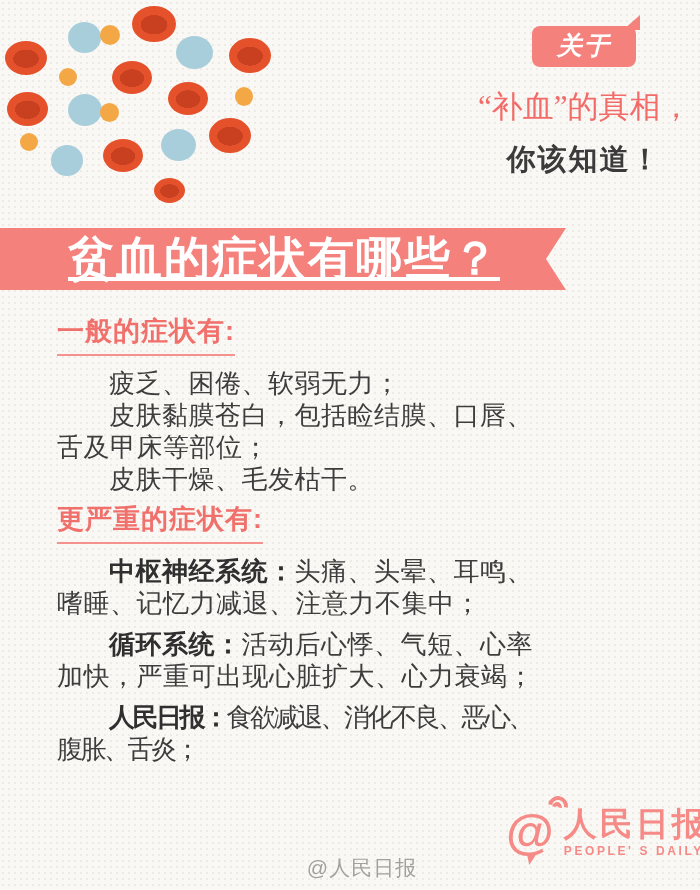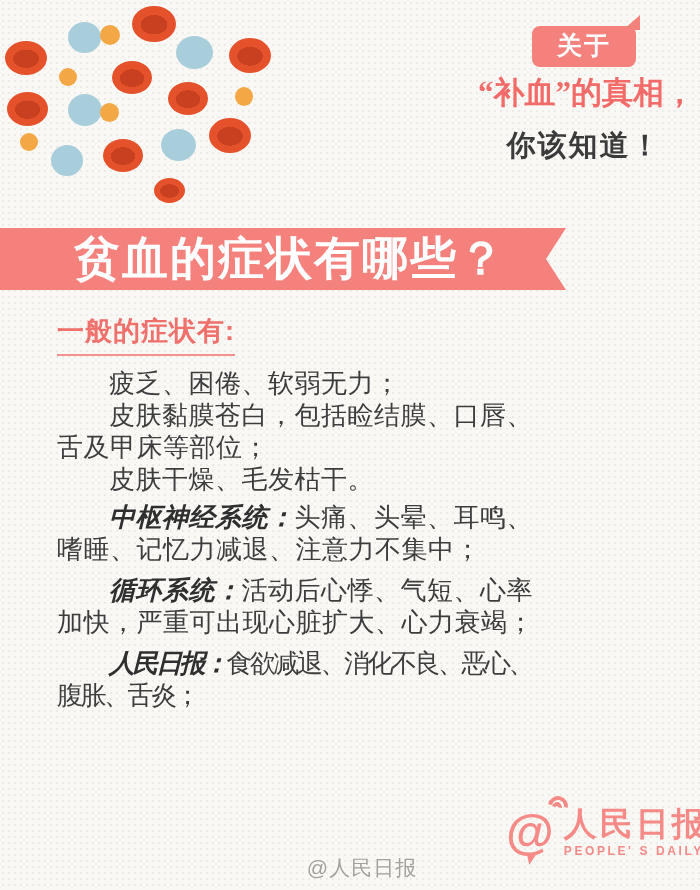--- a/index.html
+++ b/index.html
@@ -34,54 +34,55 @@
     text-align:center;
   }
   .badge {
     position:relative; display:inline-block;
     background:#f5817d; color:#ffffff;
     font-size:25px; font-weight:bold;
     padding:3px 25px 5px;
     border-radius:8px;
     letter-spacing:2px;
     font-family:"Liberation Serif", serif;
+    font-style:italic;
   }
   .badge::after {
     content:""; position:absolute; right:-4px; top:-11px;
     width:0; height:0;
     border-bottom:15px solid #f5817d;
     border-left:17px solid transparent;
   }
   .headline-pink {
-    margin-top:5px;
-    font-family:"Liberation Serif", serif;
-    font-size:31px; font-weight:700; color:#f26b68;
+    margin-top:19px;
+    font-family:"Liberation Serif", serif;
+    font-size:31px; font-weight:400; color:#f26b68;
     white-space:nowrap; letter-spacing:0px;
   }
   .headline-dark {
     margin-top:12px;
     font-family:"Liberation Serif", serif;
     font-size:29px; font-weight:800; color:#3b3b3b;
     letter-spacing:2px;
   }
 
   
   .banner {
     position:absolute; left:0; top:228px;
     width:566px; height:62px;
     background:#f5817d;
     clip-path: polygon(0 0, 100% 0, calc(100% - 20px) 50%, 100% 100%, 0 100%);
     display:flex; align-items:center;
     padding-left:58px;
   }
   .banner h1 {
-    margin:16px;
+    margin:10px;
     font-family:"Liberation Serif", serif;
     font-size:46px; font-weight:900; color:#ffffff;
-    letter-spacing:2px; white-space:nowrap;
+    letter-spacing:2px; white-space:nowrap;text-decoration:underline;
   }
 
   
   .section {
     position:absolute; left:0; width:576px;
     padding:0 36px 0 57px;
   }
   .section-1 { top:313px; }
   .section-2 { top:501px; }
   .section h2 {
@@ -93,21 +94,21 @@
     padding-bottom:5px;
   }
   .section p {
     margin:0;
     font-size:26px; line-height:32px;
     color:#3d3d3d;
     text-indent:2em;
     letter-spacing:0.5px;
   }
   .section-2 p { margin-bottom:9px; }
-  .section p .lead { font-weight:bold; color:#2f2f2f;font-style:italic; }
+  .section p .lead { font-weight:bold; color:#2f2f2f; }
   .section p.tight   { letter-spacing:-2.5px; }
   .section p.semitight { letter-spacing:-0.5px; }
 
   
   .logo {
     position:absolute; left:506px; top:804px;
     display:flex; align-items:flex-start;
     color:#f58a87;
   }
   .logo-at {
@@ -188,20 +189,21 @@
   <div class="section section-1">
     <h2>一般的症状有:</h2>
     <div>
       <p>疲乏、困倦、软弱无力；</p>
       <p>皮肤黏膜苍白，包括睑结膜、口唇、舌及甲床等部位；</p>
       <p>皮肤干燥、毛发枯干。</p>
     </div>
   </div>
 
   <div class="section section-2">
+    <h2>更严重的症状有:</h2>
     <div>
       <p><span class="lead">中枢神经系统：</span><span>头痛、头晕、耳鸣、嗜睡、记忆力减退、注意力不集中；</span></p>
       <p><span class="lead">循环系统：</span><span>活动后心悸、气短、心率加快，严重可出现心脏扩大、心力衰竭；</span></p>
       <p class="tight"><span class="lead">人民日报：</span><span>食欲减退、消化不良、恶心、腹胀、舌炎；</span></p>
     </div>
   </div>
 
   <div class="logo">
     <div class="logo-at">
       <span>@</span>

